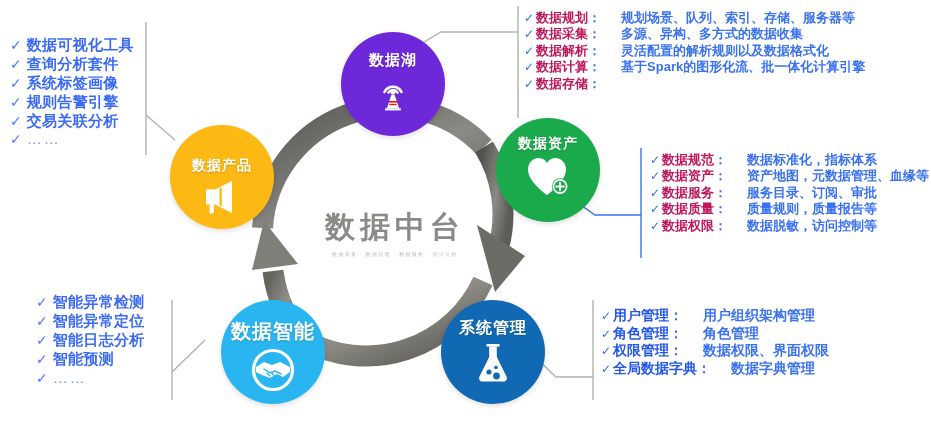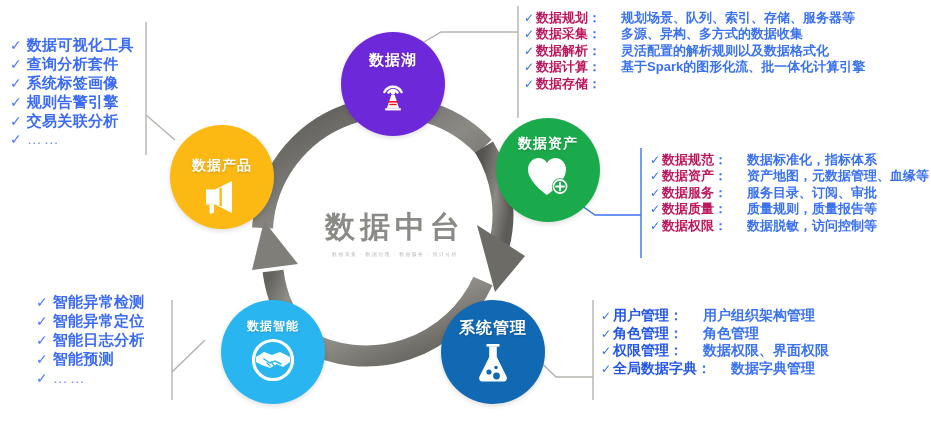--- a/index.html
+++ b/index.html
@@ -142,21 +142,21 @@
         <rect x="12.5" y="2" width="13" height="2.6" fill="#fff"></rect>
         <path d="M15.2,4.6 L15.2,15 L5.5,34.5 C4.3,37 6,39.6 8.8,39.6 L29.2,39.6 C32,39.6 33.7,37 32.5,34.5 L22.8,15 L22.8,4.6 Z" fill="#fff"></path>
         <circle cx="15" cy="30" r="2.6" fill="#1168b3"></circle>
         <circle cx="22.5" cy="34" r="3.4" fill="#1168b3"></circle>
         <circle cx="22" cy="25.5" r="1.8" fill="#1168b3"></circle>
       </svg>
     </div>
   </div>
 
   <div class="node" style="left:221px;top:300px;width:104px;height:104px;background:#29b6f0;">
-    <div class="ntext" style="font-size:12px;margin-top:18px;">数据智能</div>
+    <div class="ntext" style="font-size:20px;margin-top:18px;">数据智能</div>
     <div class="nicon" style="margin-top:2px;">
       <svg width="46" height="44" viewBox="0 0 46 44">
         <circle cx="23" cy="23" r="19.5" fill="none" stroke="#fff" stroke-width="3.2"></circle>
         <path d="M6,20 L14,15 L22,18 L30,15 L40,20 L40,25 L33,30 L27,27 L20,31 L12,28 L6,25 Z" fill="#fff"></path>
         <path d="M14,22 L20,26 L25,24 L31,27" fill="none" stroke="#29b6f0" stroke-width="1.5" stroke-linecap="round"></path>
         <path d="M17,26 L20,29 M21,25 L24,28.5" stroke="#29b6f0" stroke-width="1.2" stroke-linecap="round"></path>
       </svg>
     </div>
   </div>
 

